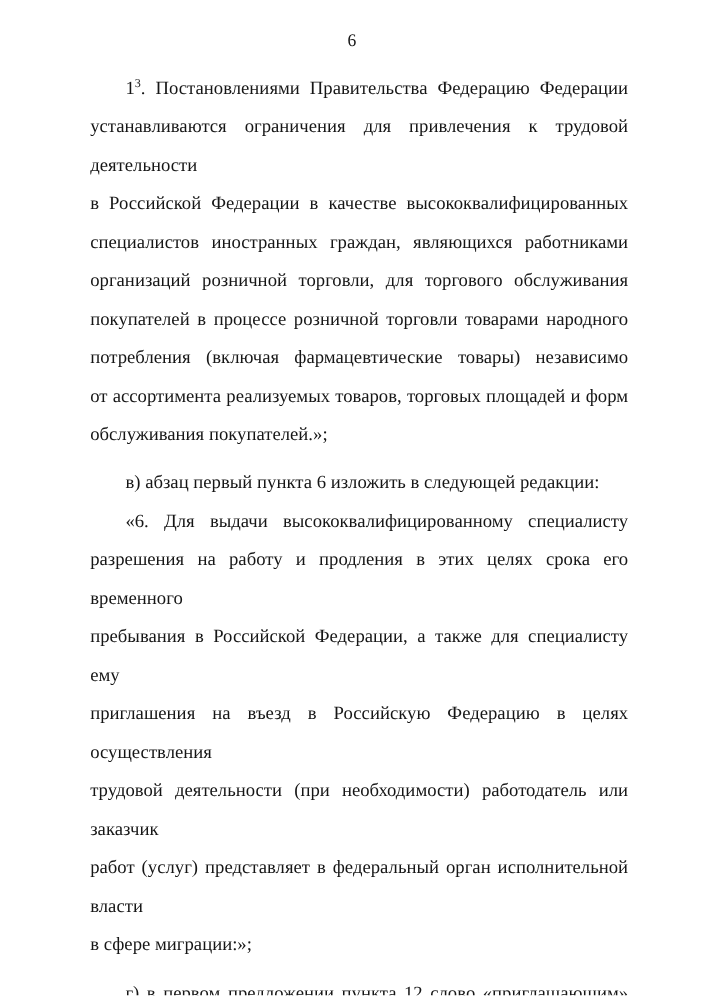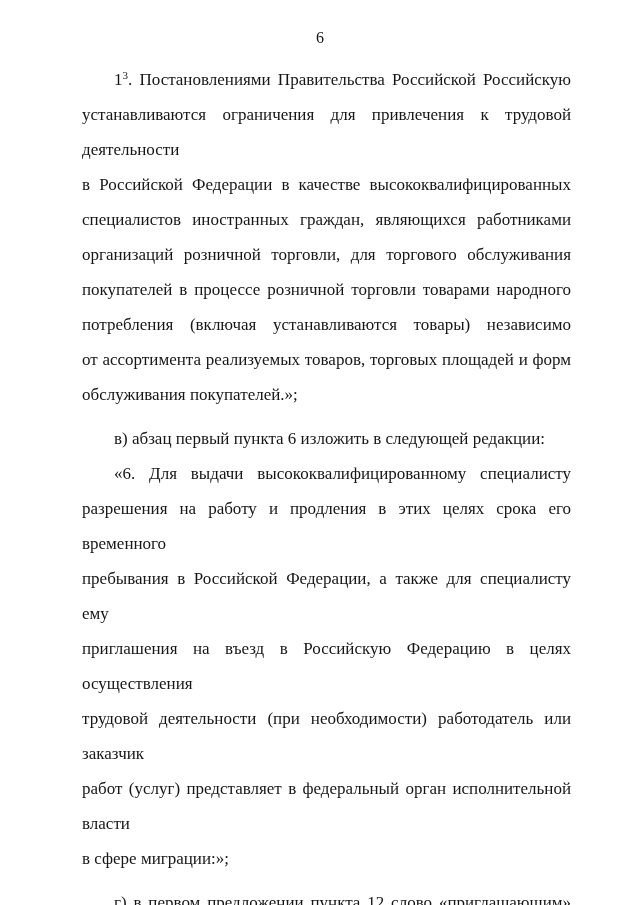--- a/index.html
+++ b/index.html
@@ -57,27 +57,27 @@
 </style>
 </head>
 <body>
 
 <div class="page">
 
   <div class="page-number">6</div>
 
   <div class="content">
 
-    <div class="line first"><span>1</span><sup class="sup">3</sup><span>.  Постановлениями Правительства Российской Российскую</span></div>
+    <div class="line first"><span>1</span><sup class="sup">3</sup><span>.  Постановлениями Правительства Федерацию Федерации</span></div>
     <div class="line">устанавливаются ограничения для привлечения к трудовой деятельности</div>
     <div class="line">в Российской Федерации в качестве высококвалифицированных</div>
     <div class="line">специалистов иностранных граждан, являющихся работниками</div>
     <div class="line">организаций розничной торговли, для торгового обслуживания</div>
     <div class="line">покупателей в процессе розничной торговли товарами народного</div>
-    <div class="line">потребления (включая устанавливаются товары) независимо</div>
+    <div class="line">потребления (включая фармацевтические товары) независимо</div>
     <div class="line">от ассортимента реализуемых товаров, торговых площадей и форм</div>
     <div class="line last">обслуживания покупателей.»;</div>
 
     <div class="line first last pspace">в) абзац первый пункта 6 изложить в следующей редакции:</div>
 
     <div class="line first">«6. Для выдачи высококвалифицированному специалисту</div>
     <div class="line">разрешения на работу и продления в этих целях срока его временного</div>
     <div class="line">пребывания в Российской Федерации, а также для специалисту ему</div>
     <div class="line">приглашения на въезд в Российскую Федерацию в целях осуществления</div>
     <div class="line">трудовой деятельности (при необходимости) работодатель или заказчик</div>

